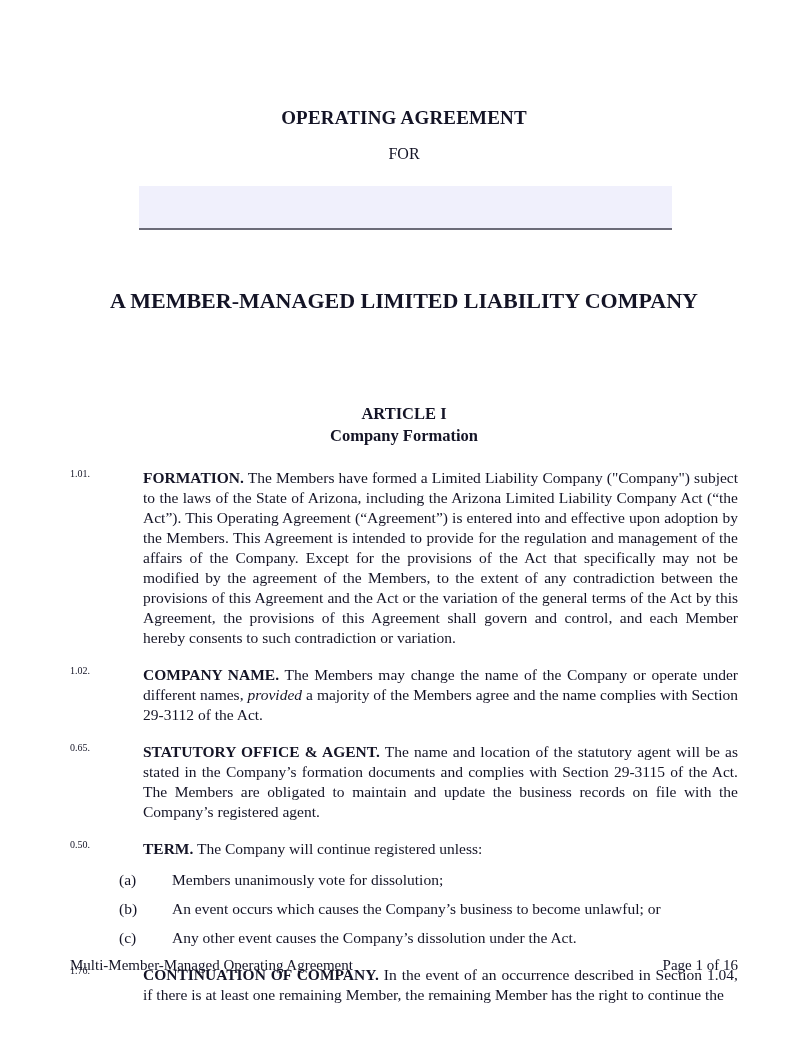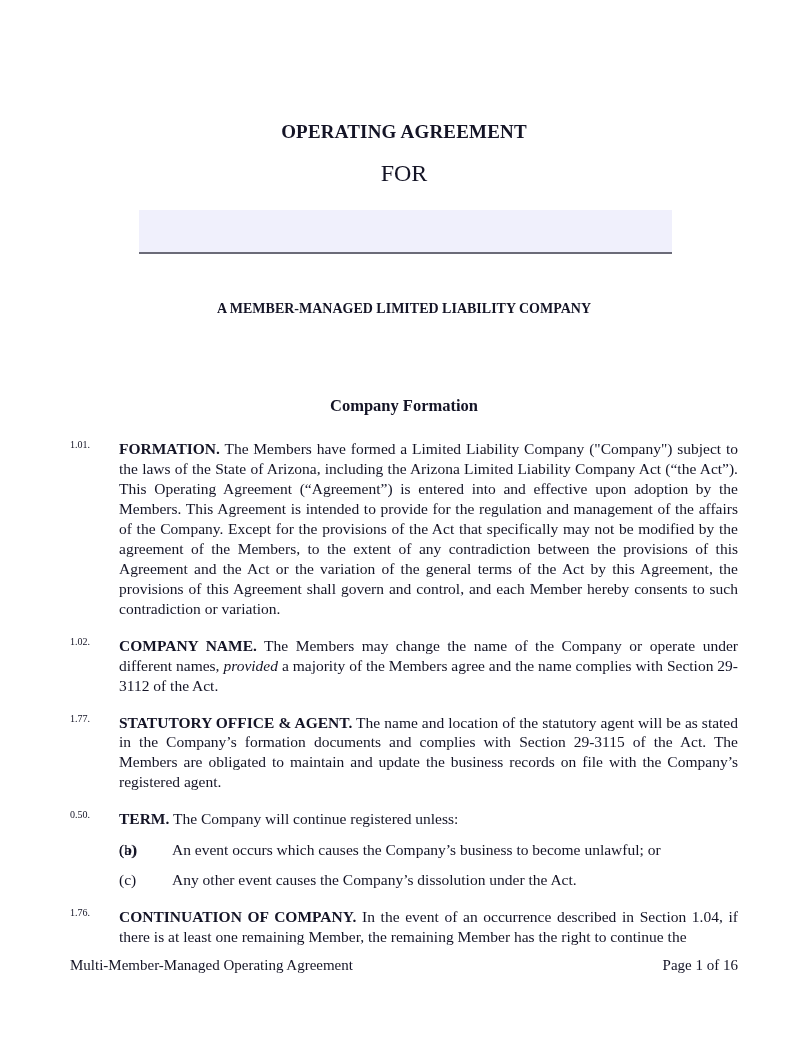--- a/index.html
+++ b/index.html
@@ -20,37 +20,37 @@
     width: 812px;
     height: 1048px;
     background: #ffffff;
     box-sizing: border-box;
     padding: 0;
     overflow: hidden;
   }
   .content {
     position: absolute;
     left: 70px;
-    top: 16px;
+    top: 2px;
     width: 668px;
   }
 
   
   .title-main {
     text-align: center;
     font-weight: bold;
     font-size: 19px;
     letter-spacing: 0.2px;
     margin: 0;
     padding-top: 104px;
     line-height: 1.25;
   }
   .title-for {
     text-align: center;
-    font-size: 24px;
+    font-size: 16px;
     font-weight: normal;
     margin: 0;
     padding-top: 14px;
     line-height: 1.25;
   }
 
   
   .field-wrap {
     margin: 22px 0 0 0;
     padding-left: 69px;
@@ -70,22 +70,22 @@
     padding: 0 6px;
     outline: none;
   }
   .company-field::placeholder {
     color: #9a9aae;
   }
 
   .subtitle {
     text-align: center;
     font-weight: bold;
-    font-size: 14px;
-    margin: 0;
+    font-size: 22px;
+    margin: 11px;
     padding-top: 46px;
     line-height: 1.25;
   }
 
   
   .article-block {
     text-align: center;
     padding-top: 78px;
   }
   .article-number {
@@ -118,20 +118,21 @@
     position: absolute;
     left: 0;
     top: 0;
     width: 44px;
     font-size: 10px;
     font-weight: normal;
     text-align: left;
   }
   .section .body {
     display: block;
+    margin-left: 24px;
   }
   .section .lead {
     font-weight: bold;
   }
   .section em {
   }
 
   
   .sublist {
     margin: 11px 0 0 0;
@@ -179,46 +180,48 @@
     <h1 class="title-main">OPERATING AGREEMENT</h1>
     <div class="title-for">FOR</div>
 
     <div class="field-wrap">
       <input class="company-field" type="text" placeholder="" style="">
     </div>
 
     <h2 class="subtitle">A MEMBER-MANAGED LIMITED LIABILITY COMPANY</h2>
 
     <div class="article-block">
+      <span class="article-number">ARTICLE I</span>
       <span class="article-title">Company Formation</span>
     </div>
 
     <div class="sections">
 
       <div class="section">
         <span class="num">1.01.</span>
         <span class="body"><span class="lead">FORMATION.</span><span>  The Members have formed a Limited Liability Company ("Company") subject to the laws of the State of Arizona, including the Arizona Limited Liability Company Act (“the Act”). This Operating Agreement (“Agreement”) is entered into and effective upon adoption by the Members. This Agreement is intended to provide for the regulation and management of the affairs of the Company. Except for the provisions of the Act that specifically may not be modified by the agreement of the Members, to the extent of any contradiction between the provisions of this Agreement and the Act or the variation of the general terms of the Act by this Agreement, the provisions of this Agreement shall govern and control, and each Member hereby consents to such contradiction or variation.</span></span>
       </div>
 
       <div class="section">
         <span class="num">1.02.</span>
         <span class="body"><span class="lead">COMPANY NAME.</span><span>  The Members may change the name of the Company or operate under different names, </span><em>provided</em><span> a majority of the Members agree and the name complies with Section 29-3112 of the Act.</span></span>
       </div>
 
       <div class="section">
-        <span class="num">1.77.</span>
+        <span class="num">0.65.</span>
         <span class="body"><span class="lead">STATUTORY OFFICE &amp; AGENT.</span><span>  The name and location of the statutory agent will be as stated in the Company’s formation documents and complies with Section 29-3115 of the Act. The Members are obligated to maintain and update the business records on file with the Company’s registered agent.</span></span>
       </div>
 
       <div class="section">
         <span class="num">0.50.</span>
         <span class="body"><span class="lead">TERM.</span><span>  The Company will continue registered unless:</span></span>
         <ul class="sublist">
           <li>
             <span class="marker">(a)</span>
+            <span>Members unanimously vote for dissolution;</span>
           </li>
           <li>
             <span class="marker">(b)</span>
             <span>An event occurs which causes the Company’s business to become unlawful; or</span>
           </li>
           <li>
             <span class="marker">(c)</span>
             <span>Any other event causes the Company’s dissolution under the Act.</span>
           </li>
         </ul>

